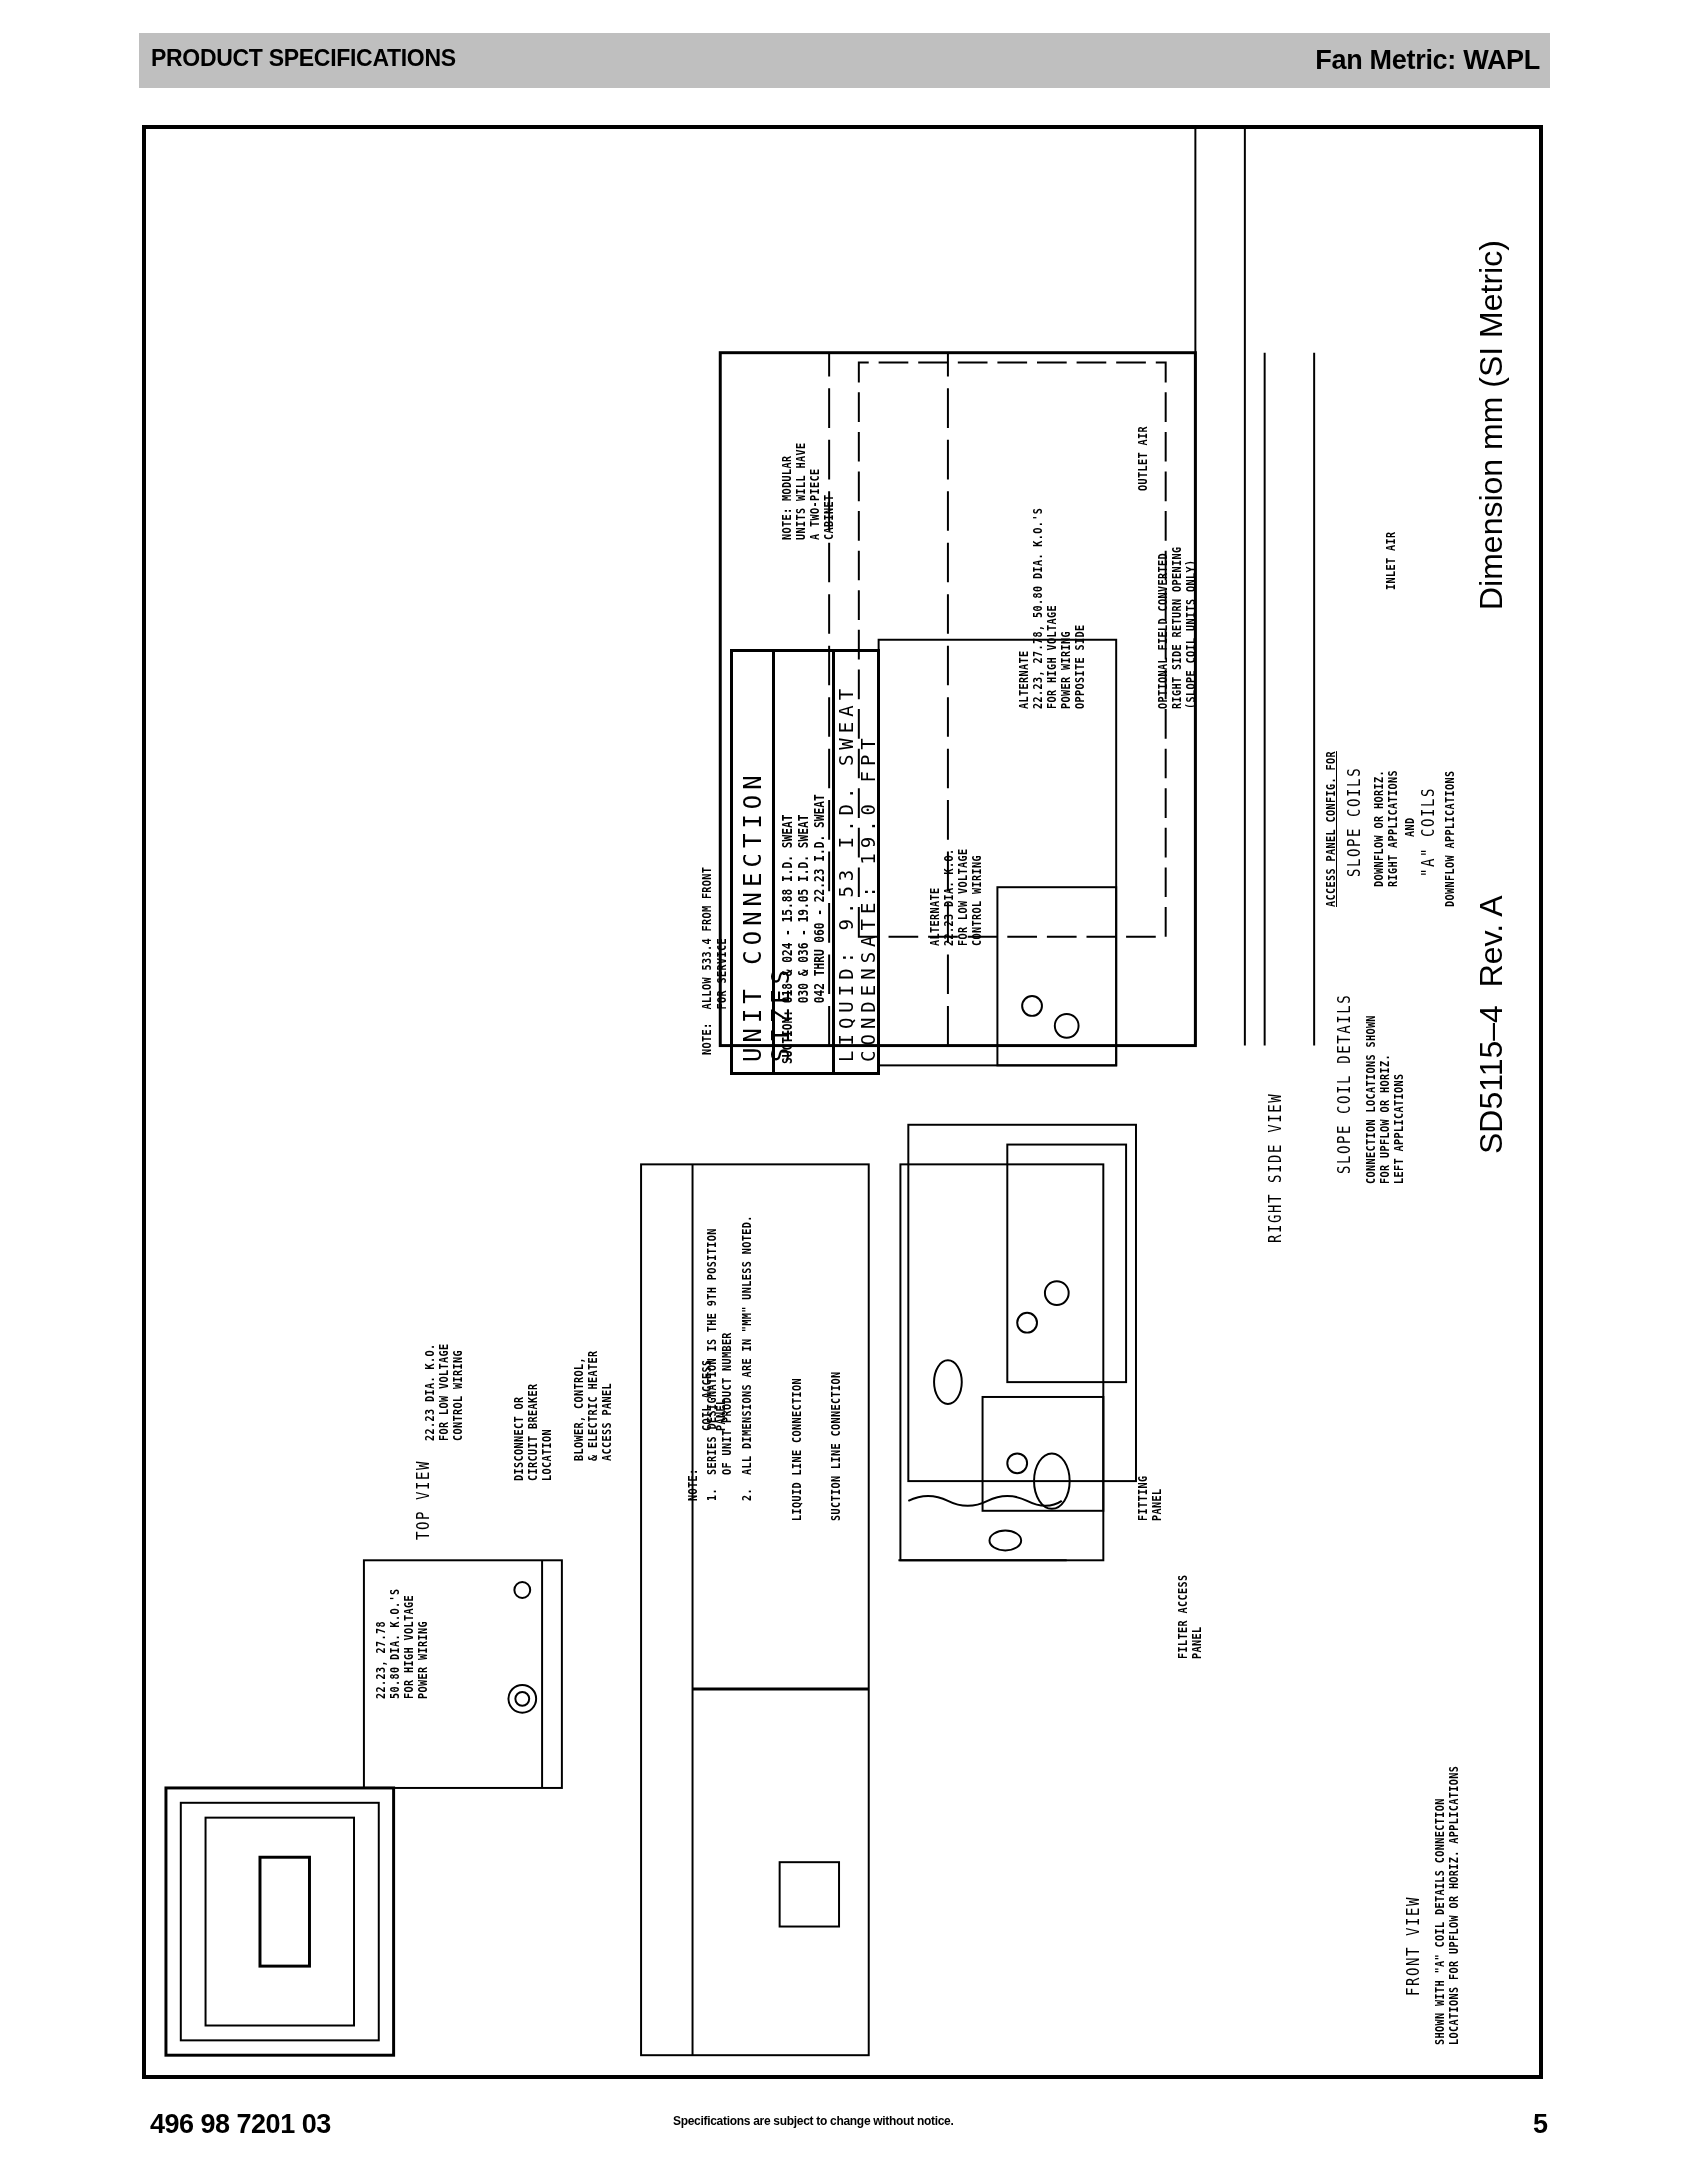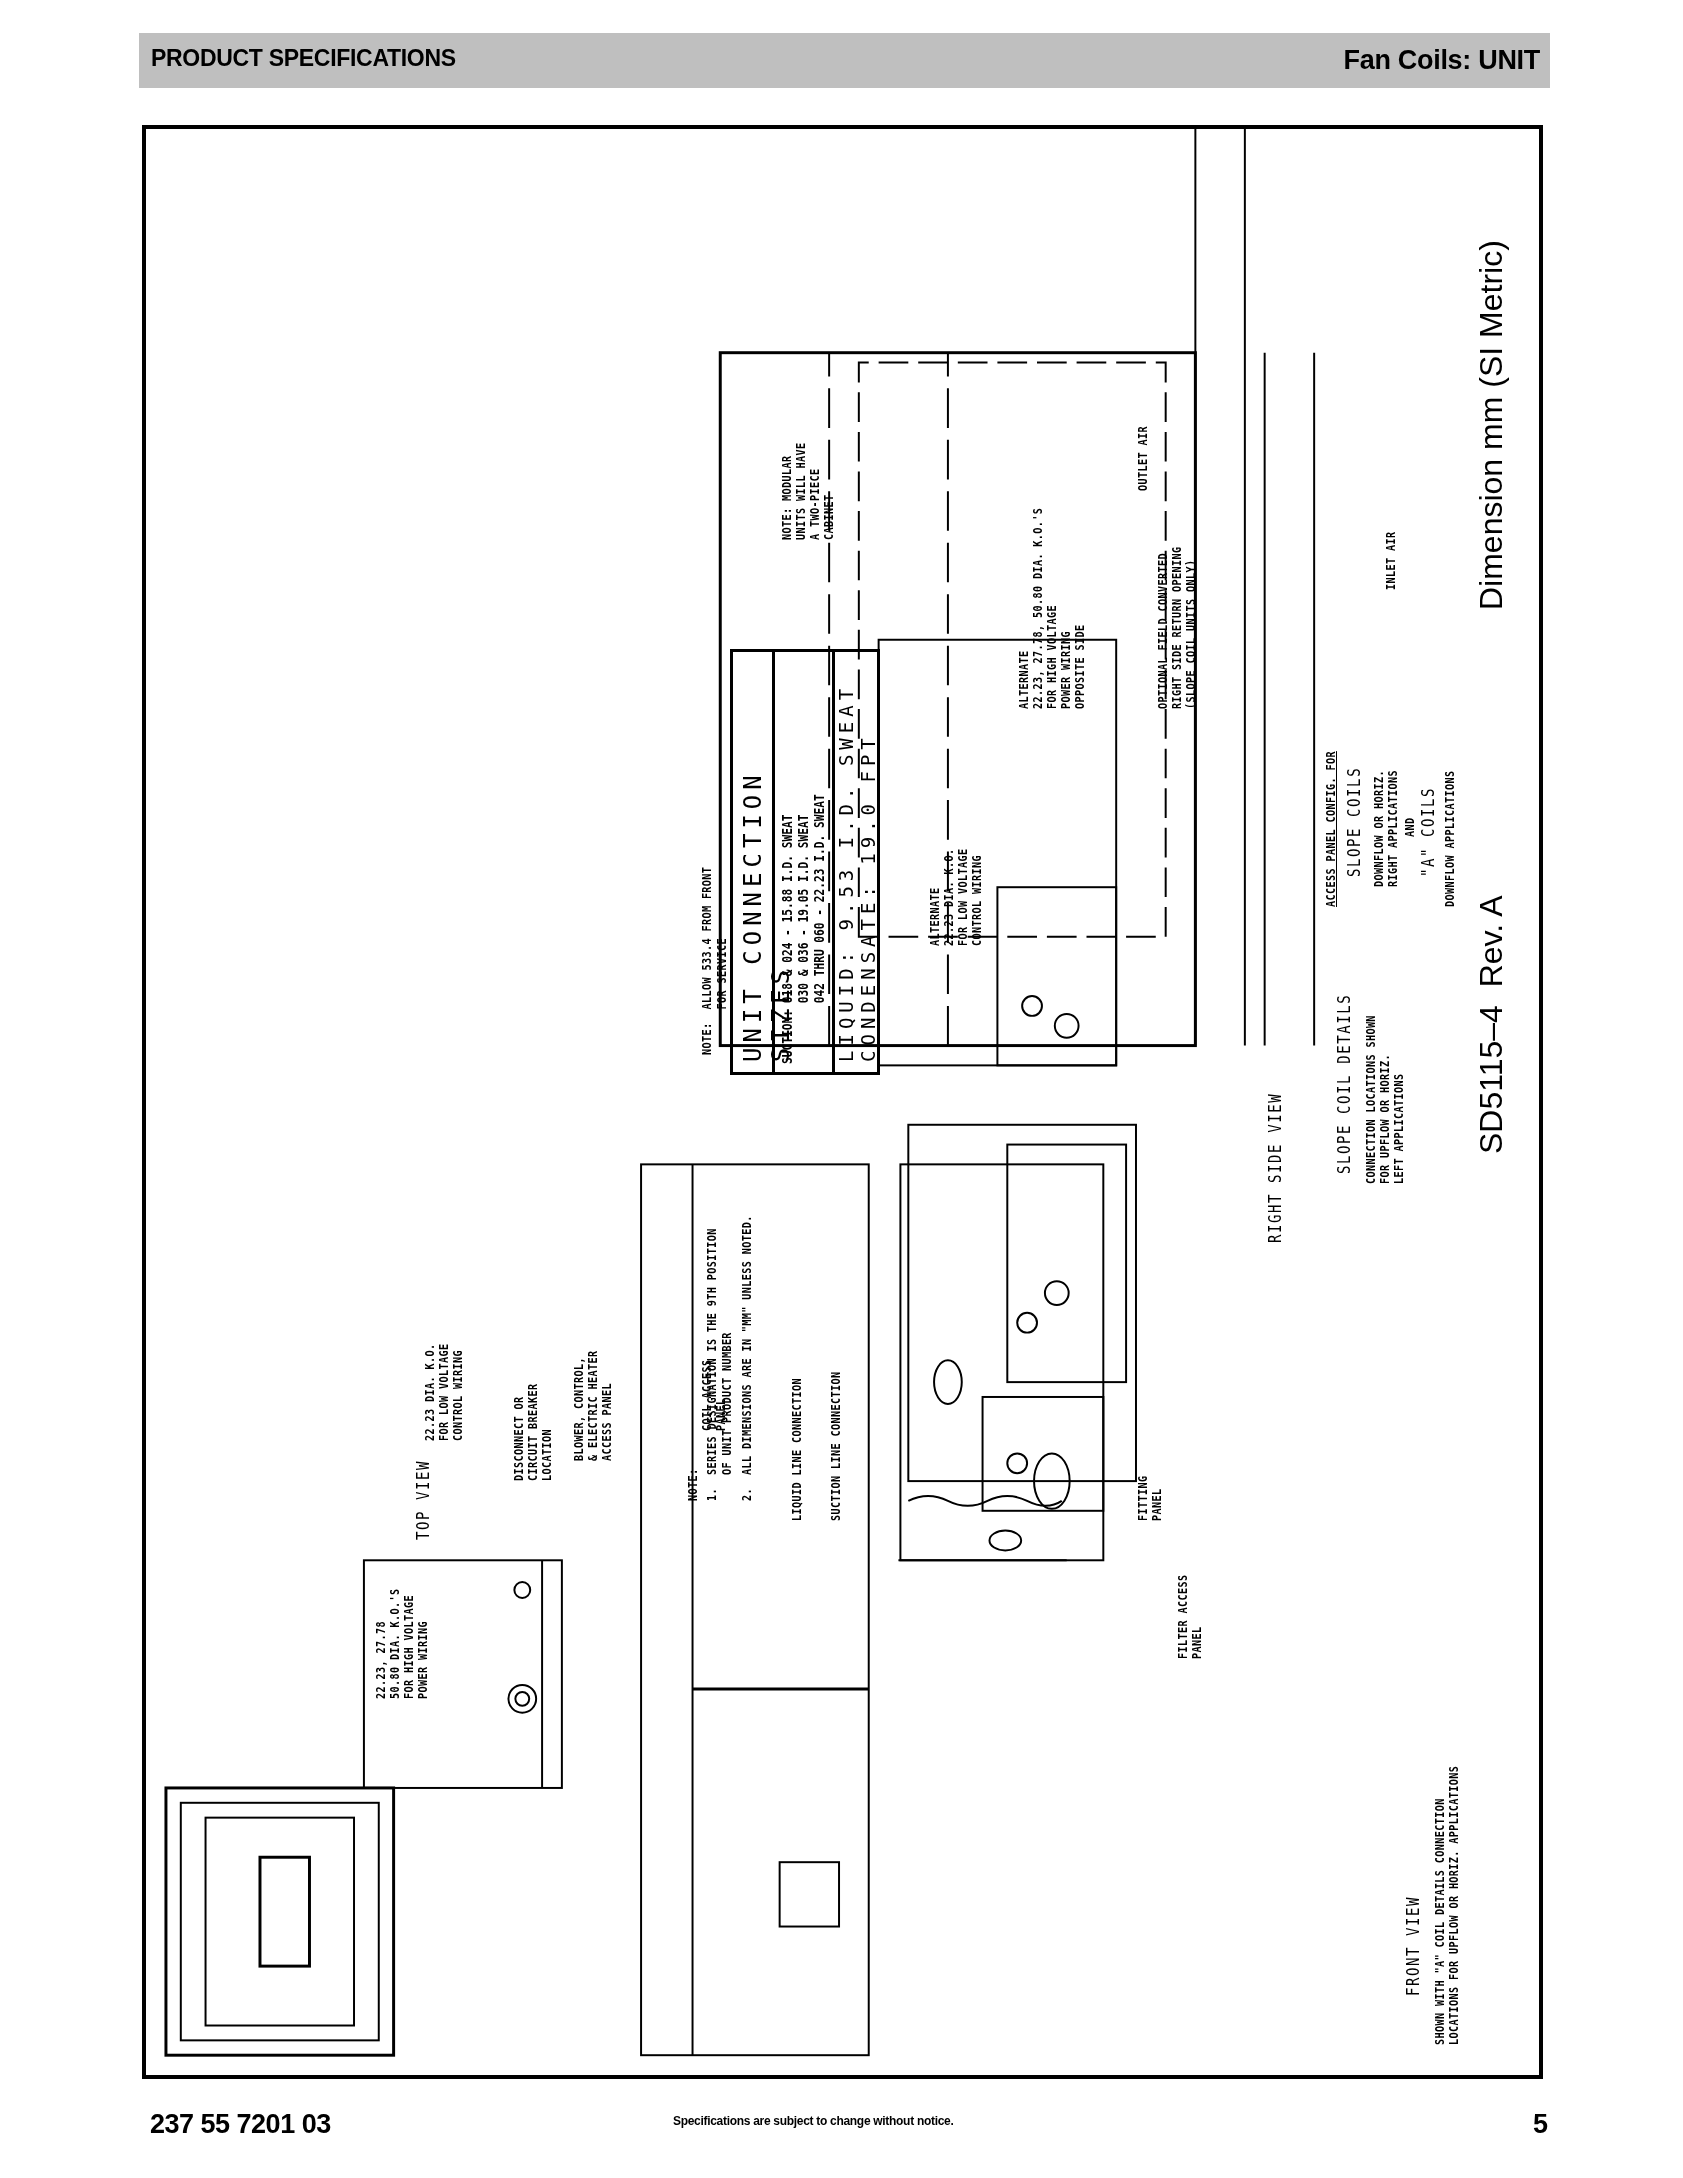--- a/index.html
+++ b/index.html
@@ -22,21 +22,21 @@
   .ucs .title { position:absolute; left:0; top:0; width:100%; height:42px; border-bottom:3px solid #000; box-sizing:border-box; font-family:"DejaVu Sans Mono", monospace; font-size:24px; letter-spacing:5px; padding:6px 10px; }
   .ucs .suction { position:absolute; left:8px; top:46px; font-family:"DejaVu Sans Mono", monospace; font-weight:bold; font-size:14px; line-height:1.15; white-space:pre; transform:scaleX(0.8); transform-origin:0 0; }
   .ucs .sep { position:absolute; left:0; top:99px; width:100%; border-top:3px solid #000; }
   .ucs .liq { position:absolute; left:10px; top:103px; font-family:"DejaVu Sans Mono", monospace; font-size:19px; letter-spacing:5px; line-height:1.15; white-space:pre; }
 </style>
 </head>
 <body>
 
 <div class="header">
   <span class="left">PRODUCT SPECIFICATIONS</span>
-  <span class="right">Fan Coils: UNIT</span>
+  <span class="right">Fan Metric: WAPL</span>
 </div>
 
 <div class="frame">
   <div class="canvas">
 
     <svg width="1946" height="1393" viewBox="0 0 1966 1407">
       <g fill="none" stroke="#000" stroke-width="2">
 
         <rect x="20" y="20" width="270" height="230" stroke-width="3"></rect>
         <rect x="35" y="35" width="240" height="200"></rect>
@@ -158,16 +158,16 @@
     <div class="t" style="left:574px;top:574px;">    OF UNIT PRODUCT NUMBER</div>
     <div class="t" style="left:574px;top:594px;">2.  ALL DIMENSIONS ARE IN "MM" UNLESS NOTED.</div>
     <div class="t" style="left:1020px;top:554px;">NOTE:  ALLOW 533.4 FROM FRONT</div>
     <div class="t" style="left:1020px;top:569px;">       FOR SERVICE</div>
 
     <div class="sans" style="left:1465px;top:1327px;font-size:32px;">Dimension mm (SI Metric)</div>
     <div class="sans" style="left:921px;top:1327px;font-size:32px;">SD5115–4  Rev. A</div>
   </div>
 </div>
 
-<div class="footer-left">237 55 7201 03</div>
+<div class="footer-left">496 98 7201 03</div>
 <div class="footer-mid">Specifications are subject  to change without notice.</div>
 <div class="footer-right">5</div>
 
 
 </body></html>

